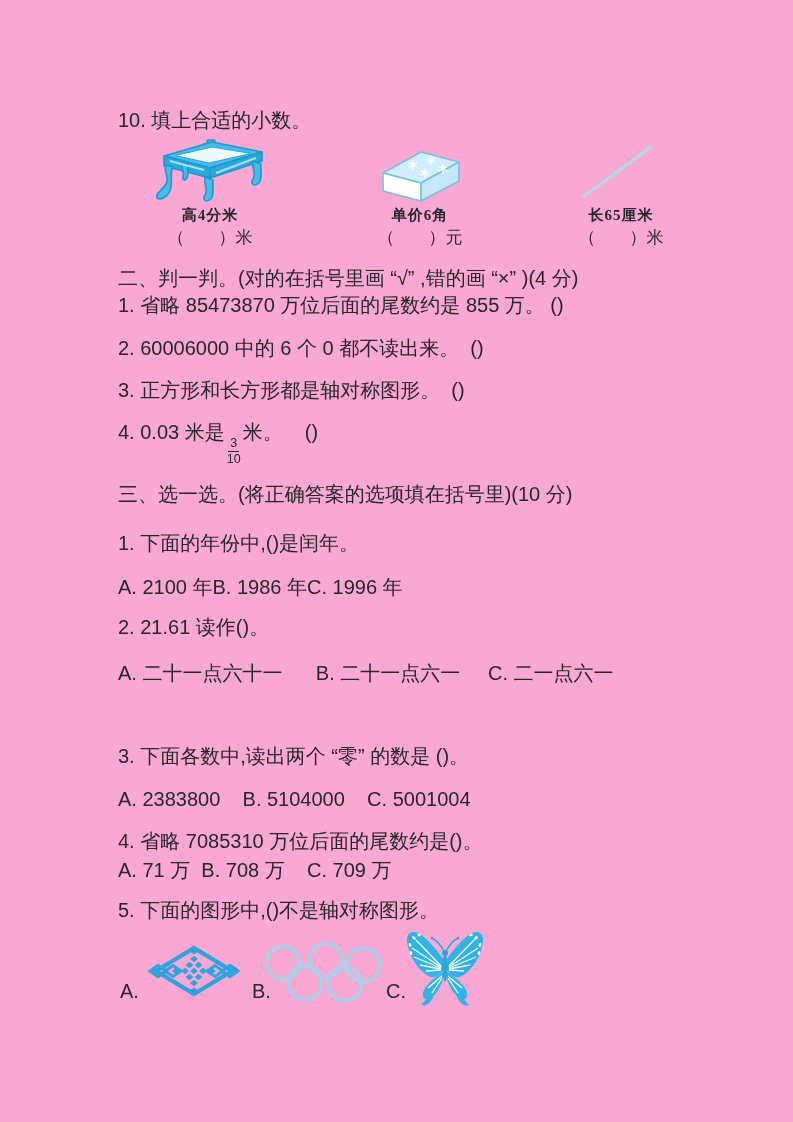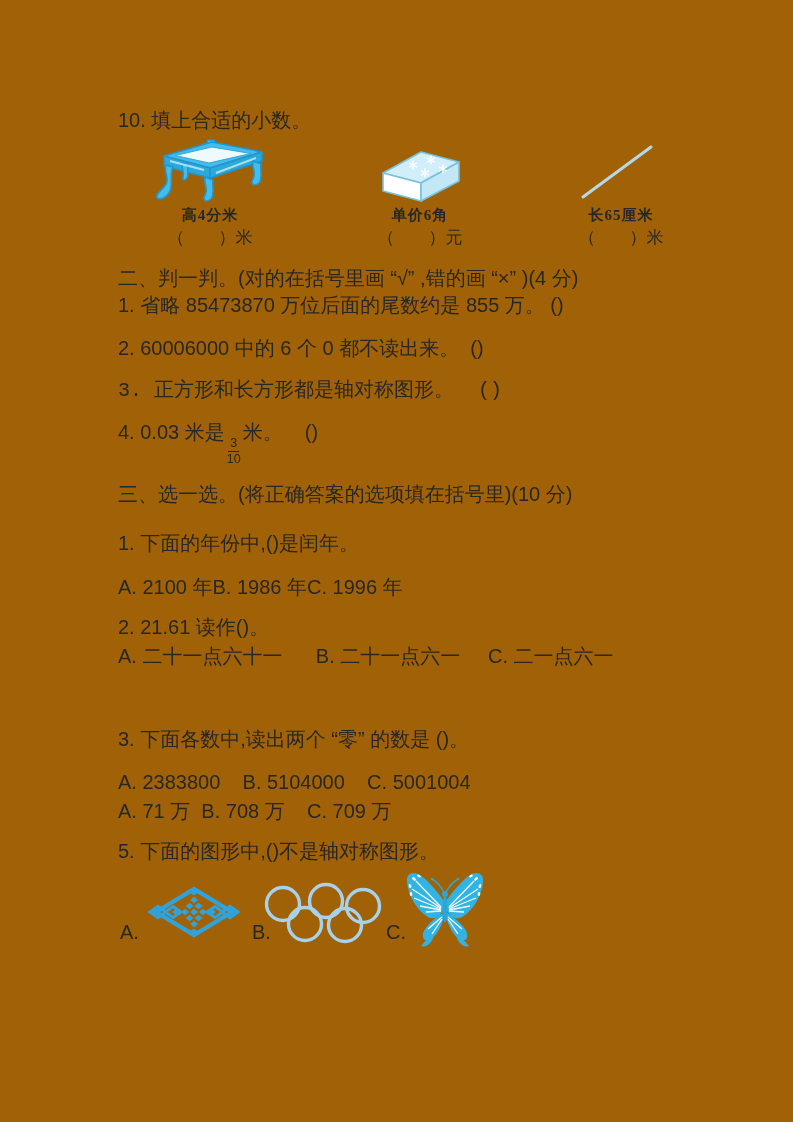--- a/index.html
+++ b/index.html
@@ -1,39 +1,39 @@
 <!DOCTYPE html>
 <html style="--ink: #272727; --ill_blue: #45bce9; --ill_blue_dark: #1f97cf; --ill_blue_deep: #2ca9db; --panel_white: #effaff; --eraser_top: #d2eefa; --eraser_edge: #79c0db; --stick_blue: #b3d9e8; --knot_blue: #2fa3dc; --rings_blue: #a6d2ec; --butterfly_blue: #31b4e4;"><head>
 <meta charset="utf-8">
 <style>
   html,body{margin:0;padding:0;background:#ffffff;}
   .sheet{
     position:relative;
     width:793px;height:1122px;
-    background:#a16207;
+    background:#f9a8d4;
     overflow:hidden;
     font-family:"Liberation Sans","DejaVu Sans",sans-serif;
     color:#272727;
     font-size:20px;
   }
   .content{position:absolute;left:118px;top:106px;width:625px;}
   .line{white-space:pre-wrap;line-height:26px;}
   .t-q10{line-height:28px;}
   .heading{line-height:28px;}
   .h2{margin-top:12px;}
   .h3{margin-top:14px;}
   .judge{line-height:27px;}
   .j1{}
   .j2{margin-top:16px;}
-  .j3{margin-top:15px;font-family:Liberation Mono, monospace;}
+  .j3{margin-top:15px;}
   .j4{margin-top:15px;}
   .q1{margin-top:22px;}
   .q1o{margin-top:18px;}
   .q2{margin-top:14px;}
-  .q2o{margin-top:3px;}
+  .q2o{margin-top:20px;}
   .q3{margin-top:57px;}
   .q3o{margin-top:17px;}
   .q4{margin-top:16px;}
   .q4o{margin-top:3px;}
   .q5{margin-top:14px;}
   
   .figrow{position:relative;height:112px;margin-top:6px;}
   .figure{position:absolute;top:0;width:160px;text-align:center;}
   .fig-img{height:64px;display:flex;align-items:flex-end;justify-content:center;}
   .fig-caption{font-size:15px;font-weight:700;line-height:22px;
@@ -140,20 +140,21 @@
 
     <div class="line q1">1. 下面的年份中,()是闰年。</div>
     <div class="line q1o">A. 2100 年B. 1986 年C. 1996 年</div>
 
     <div class="line q2">2. 21.61 读作()。</div>
     <div class="line q2o">A. 二十一点六十一      B. 二十一点六一     C. 二一点六一</div>
 
     <div class="line q3">3. 下面各数中,读出两个 “零” 的数是 ()。</div>
     <div class="line q3o">A. 2383800    B. 5104000    C. 5001004</div>
 
+    <div class="line q4">4. 省略 7085310 万位后面的尾数约是()。</div>
     <div class="line q4o">A. 71 万  B. 708 万    C. 709 万</div>
 
     <div class="line q5">5. 下面的图形中,()不是轴对称图形。</div>
 
     <div class="q5row">
       <span class="q5-label" style="left:2px;top:50px;">A.</span>
 
       <div class="q5-img" style="left:30px;top:13px;">
         <svg width="92" height="60" viewBox="0 0 92 60">
           <g fill="none" stroke="var(--knot_blue)" stroke-linejoin="miter">

